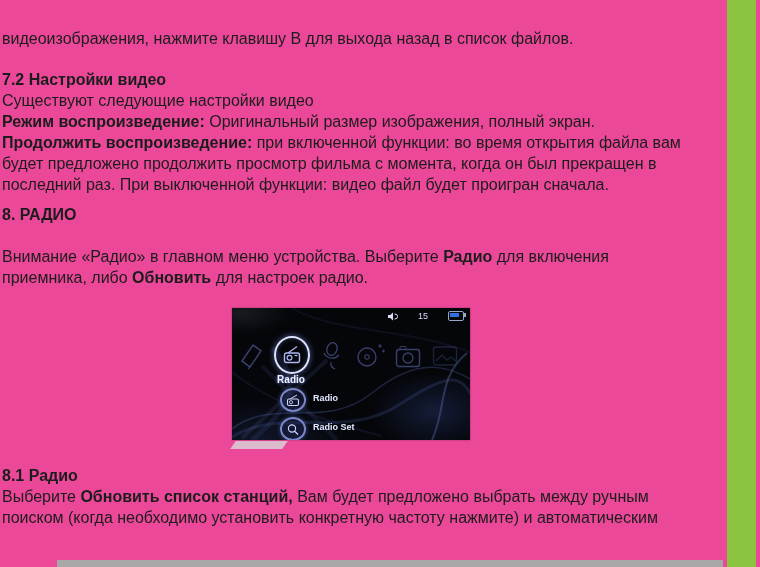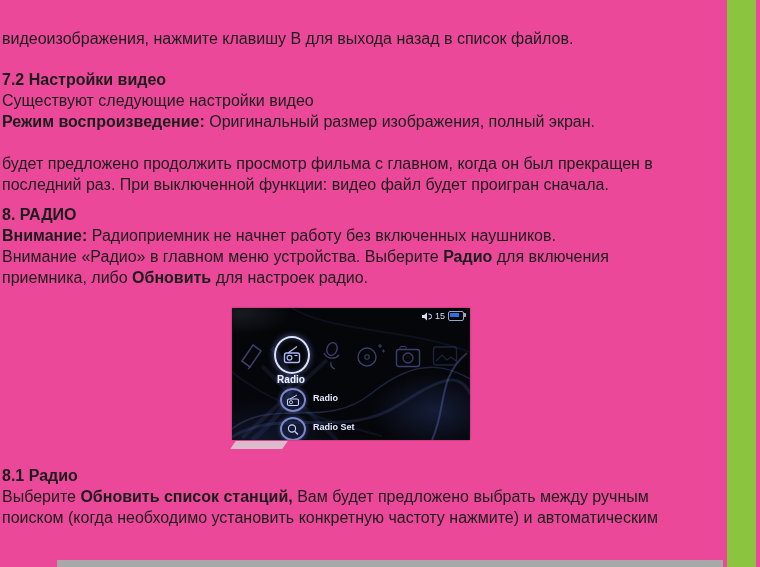--- a/index.html
+++ b/index.html
@@ -12,21 +12,21 @@
 
   
   .device{position:absolute;left:232px;top:308px;width:238px;height:132px;overflow:hidden;
           background:
             radial-gradient(90px 55px at 85% 78%, rgba(60,85,170,.28), transparent 70%),
             radial-gradient(120px 60px at 12% 100%, rgba(55,75,150,.22), transparent 72%),
             radial-gradient(70px 30px at 4% 4%, rgba(150,150,160,.14), transparent 70%),
             #05060a;
           box-shadow:0 0 2px rgba(0,0,0,.35);}
   .swirls{position:absolute;left:0;top:0;}
-  .status{position:absolute;top:3px;right:6px;display:flex;align-items:center;gap:3px;}
+  .status{position:absolute;top:3px;right:6px;display:flex;align-items:center;gap:20px;}
   .vol{font-size:9px;line-height:9px;color:#d9ddf2;}
   .batt{position:relative;width:14px;height:8px;border:1px solid #9aa6c6;border-radius:2px;}
   .batt i{position:absolute;left:1px;top:1px;width:9px;height:4px;background:#2f6fe0;display:block;}
   .batt::after{content:"";position:absolute;right:-3px;top:1px;width:2px;height:4px;background:#9aa6c6;}
   .ic{position:absolute;}
   .ring{position:absolute;left:42px;top:28px;width:32px;height:34px;border:2px solid #dde3ff;
         border-radius:50%;box-shadow:0 0 6px rgba(140,160,255,.55), inset 0 0 5px rgba(120,140,230,.35);
         display:flex;align-items:center;justify-content:center;}
   .mainlabel{position:absolute;left:38px;top:66px;width:42px;text-align:center;font-weight:bold;
              font-size:10px;color:#eef1ff;text-shadow:0 0 3px rgba(130,150,255,.8);}
@@ -48,32 +48,32 @@
 
   <div class="tline b" style="top:69px">
     <span>7.2 Настройки видео</span>
   </div>
   <div class="tline" style="top:90px">
     <span>Существуют следующие настройки видео</span>
   </div>
   <div class="tline" style="top:111px">
     <span class="b">Режим воспроизведение:</span><span> Оригинальный размер изображения, полный экран.</span>
   </div>
+  <div class="tline" style="top:132px">
+    <span class="b">Продолжить воспроизведение:</span><span> при включенной функции: во время открытия файла вам</span>
+  </div>
   <div class="tline" style="top:153px">
-    <span>будет предложено продолжить просмотр фильма с главном, когда он был прекращен в</span>
+    <span>будет предложено продолжить просмотр фильма с момента, когда он был прекращен в</span>
   </div>
   <div class="tline" style="top:174px">
     <span>последний раз. При выключенной функции: видео файл будет проигран сначала.</span>
   </div>
 
   <div class="tline b" style="top:204px">
     <span>8. РАДИО</span>
-  </div>
-  <div class="tline" style="top:225px">
-    <span class="b">Внимание:</span><span> Радиоприемник не начнет работу без включенных наушников.</span>
   </div>
   <div class="tline" style="top:246px">
     <span>Внимание «Радио» в главном меню устройства. Выберите </span><span class="b">Радио</span><span> для включения</span>
   </div>
   <div class="tline" style="top:267px">
     <span>приемника, либо </span><span class="b">Обновить</span><span> для настроек радио.</span>
   </div>
 
   <div class="device">
     <svg class="swirls" width="238" height="132" viewBox="0 0 238 132">

